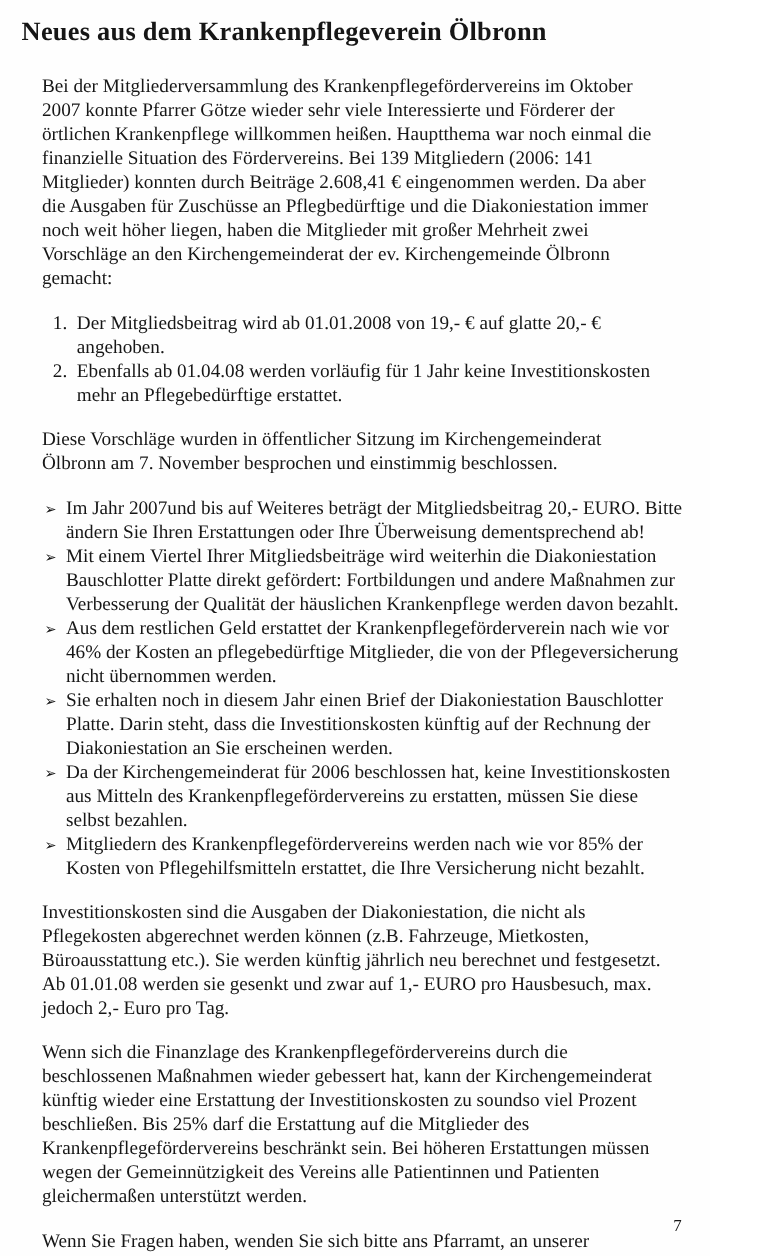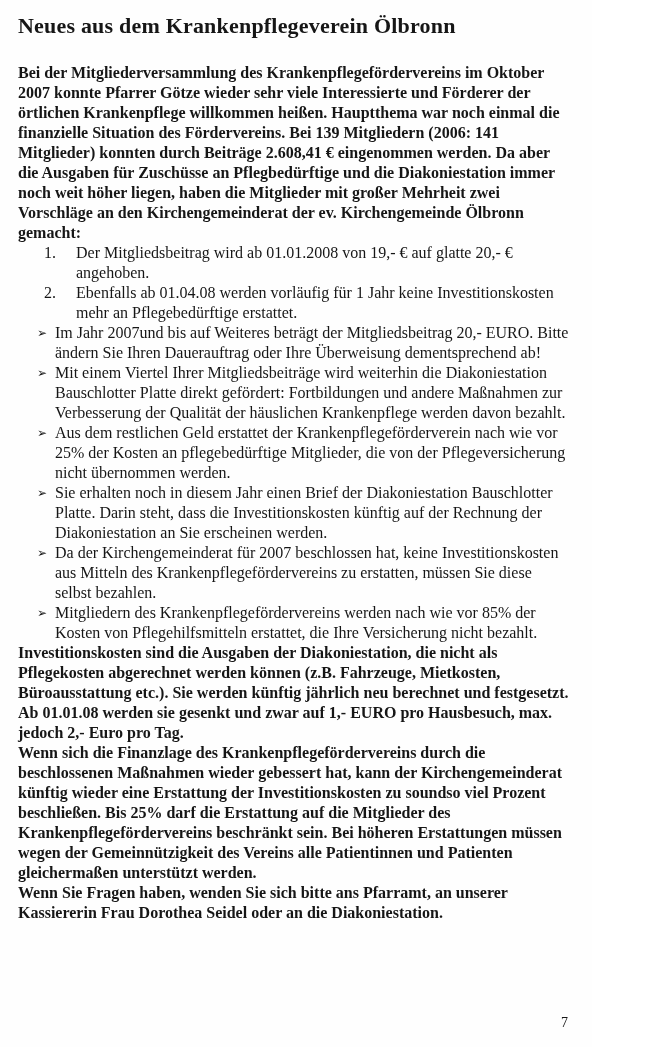--- a/index.html
+++ b/index.html
@@ -21,43 +21,41 @@
     overflow: hidden;
   }
   .doc-title {
     font-size: 22px;
     line-height: 26px;
     font-weight: bold;
     margin: 0 0 24px 0;
     letter-spacing: 0.2px;
   }
   p.para {
-    margin: 0;
-    font-weight: bold;
+    margin: 17px;
   }
   .gap-before {
     margin-top: 17px;
   }
   ul.arrow-list, ol.num-list {
     list-style: none;
     margin: 0;
     padding: 0;
   }
   ol.num-list li {
     display: flex;
     align-items: flex-start;
     padding-left: 26px;
   }
   ol.num-list .num {
     flex: none;
     width: 20px;
   }
   ol.num-list .li-text {
     flex: 1;
-    margin-left: 12px;
   }
   ul.arrow-list li {
     display: flex;
     align-items: flex-start;
     padding-left: 19px;
   }
   ul.arrow-list .marker {
     flex: none;
     width: 18px;
     font-family: "DejaVu Sans", sans-serif;
@@ -88,46 +86,47 @@
     <li>
       <span class="num">1.</span>
       <span class="li-text">Der Mitgliedsbeitrag wird ab 01.01.2008 von 19,- € auf glatte 20,- € angehoben.</span>
     </li>
     <li>
       <span class="num">2.</span>
       <span class="li-text">Ebenfalls ab 01.04.08 werden vorläufig für 1 Jahr keine Investitionskosten mehr an Pflegebedürftige erstattet.</span>
     </li>
   </ol>
 
+  <p class="para">Diese Vorschläge wurden in öffentlicher Sitzung im Kirchengemeinderat Ölbronn am 7. November besprochen und einstimmig beschlossen.</p>
 
 
   <ul class="arrow-list gap-before">
     <li>
       <span class="marker">➢</span>
-      <span class="li-text">Im Jahr 2007und bis auf Weiteres beträgt der Mitgliedsbeitrag 20,- EURO. Bitte ändern Sie Ihren Dauerauftrag oder Ihre Überweisung dementsprechend ab!</span>
+      <span class="li-text">Im Jahr 2007und bis auf Weiteres beträgt der Mitgliedsbeitrag 20,- EURO. Bitte ändern Sie Ihren Erstattungen oder Ihre Überweisung dementsprechend ab!</span>
     </li>
     <li>
       <span class="marker">➢</span>
       <span class="li-text">Mit einem Viertel Ihrer Mitgliedsbeiträge wird weiterhin die Diakoniestation Bauschlotter Platte direkt gefördert: Fortbildungen und andere Maßnahmen zur Verbesserung der Qualität der häuslichen Krankenpflege werden davon bezahlt.</span>
     </li>
     <li>
       <span class="marker">➢</span>
-      <span class="li-text">Aus dem restlichen Geld erstattet der Krankenpflegeförderverein nach wie vor 25% der Kosten an pflegebedürftige Mitglieder, die von der Pflegeversicherung nicht übernommen werden.</span>
+      <span class="li-text">Aus dem restlichen Geld erstattet der Krankenpflegeförderverein nach wie vor 46% der Kosten an pflegebedürftige Mitglieder, die von der Pflegeversicherung nicht übernommen werden.</span>
     </li>
   </ul>
 
 
   <ul class="arrow-list gap-before">
     <li>
       <span class="marker">➢</span>
       <span class="li-text">Sie erhalten noch in diesem Jahr einen Brief der Diakoniestation Bauschlotter Platte. Darin steht, dass die Investitionskosten künftig auf der Rechnung der Diakoniestation an Sie erscheinen werden.</span>
     </li>
     <li>
       <span class="marker">➢</span>
-      <span class="li-text">Da der Kirchengemeinderat für 2007 beschlossen hat, keine Investitionskosten aus Mitteln des Krankenpflegefördervereins zu erstatten, müssen Sie diese selbst bezahlen.</span>
+      <span class="li-text">Da der Kirchengemeinderat für 2006 beschlossen hat, keine Investitionskosten aus Mitteln des Krankenpflegefördervereins zu erstatten, müssen Sie diese selbst bezahlen.</span>
     </li>
     <li>
       <span class="marker">➢</span>
       <span class="li-text">Mitgliedern des Krankenpflegefördervereins werden nach wie vor 85% der Kosten von Pflegehilfsmitteln erstattet, die Ihre Versicherung nicht bezahlt.</span>
     </li>
   </ul>
 
   <p class="para gap-before">Investitionskosten sind die Ausgaben der Diakoniestation, die nicht als Pflegekosten abgerechnet werden können (z.B. Fahrzeuge, Mietkosten, Büroausstattung etc.). Sie werden künftig jährlich neu berechnet und festgesetzt. Ab 01.01.08 werden sie gesenkt und zwar auf 1,- EURO pro Hausbesuch, max. jedoch 2,- Euro pro Tag.</p>
 
   <p class="para gap-before">Wenn sich die Finanzlage des Krankenpflegefördervereins durch die beschlossenen Maßnahmen wieder gebessert hat, kann der Kirchengemeinderat künftig wieder eine Erstattung der Investitionskosten zu soundso viel Prozent beschließen. Bis 25% darf die Erstattung auf die Mitglieder des Krankenpflegefördervereins beschränkt sein. Bei höheren Erstattungen müssen wegen der Gemeinnützigkeit des Vereins alle Patientinnen und Patienten gleichermaßen unterstützt werden.</p>

